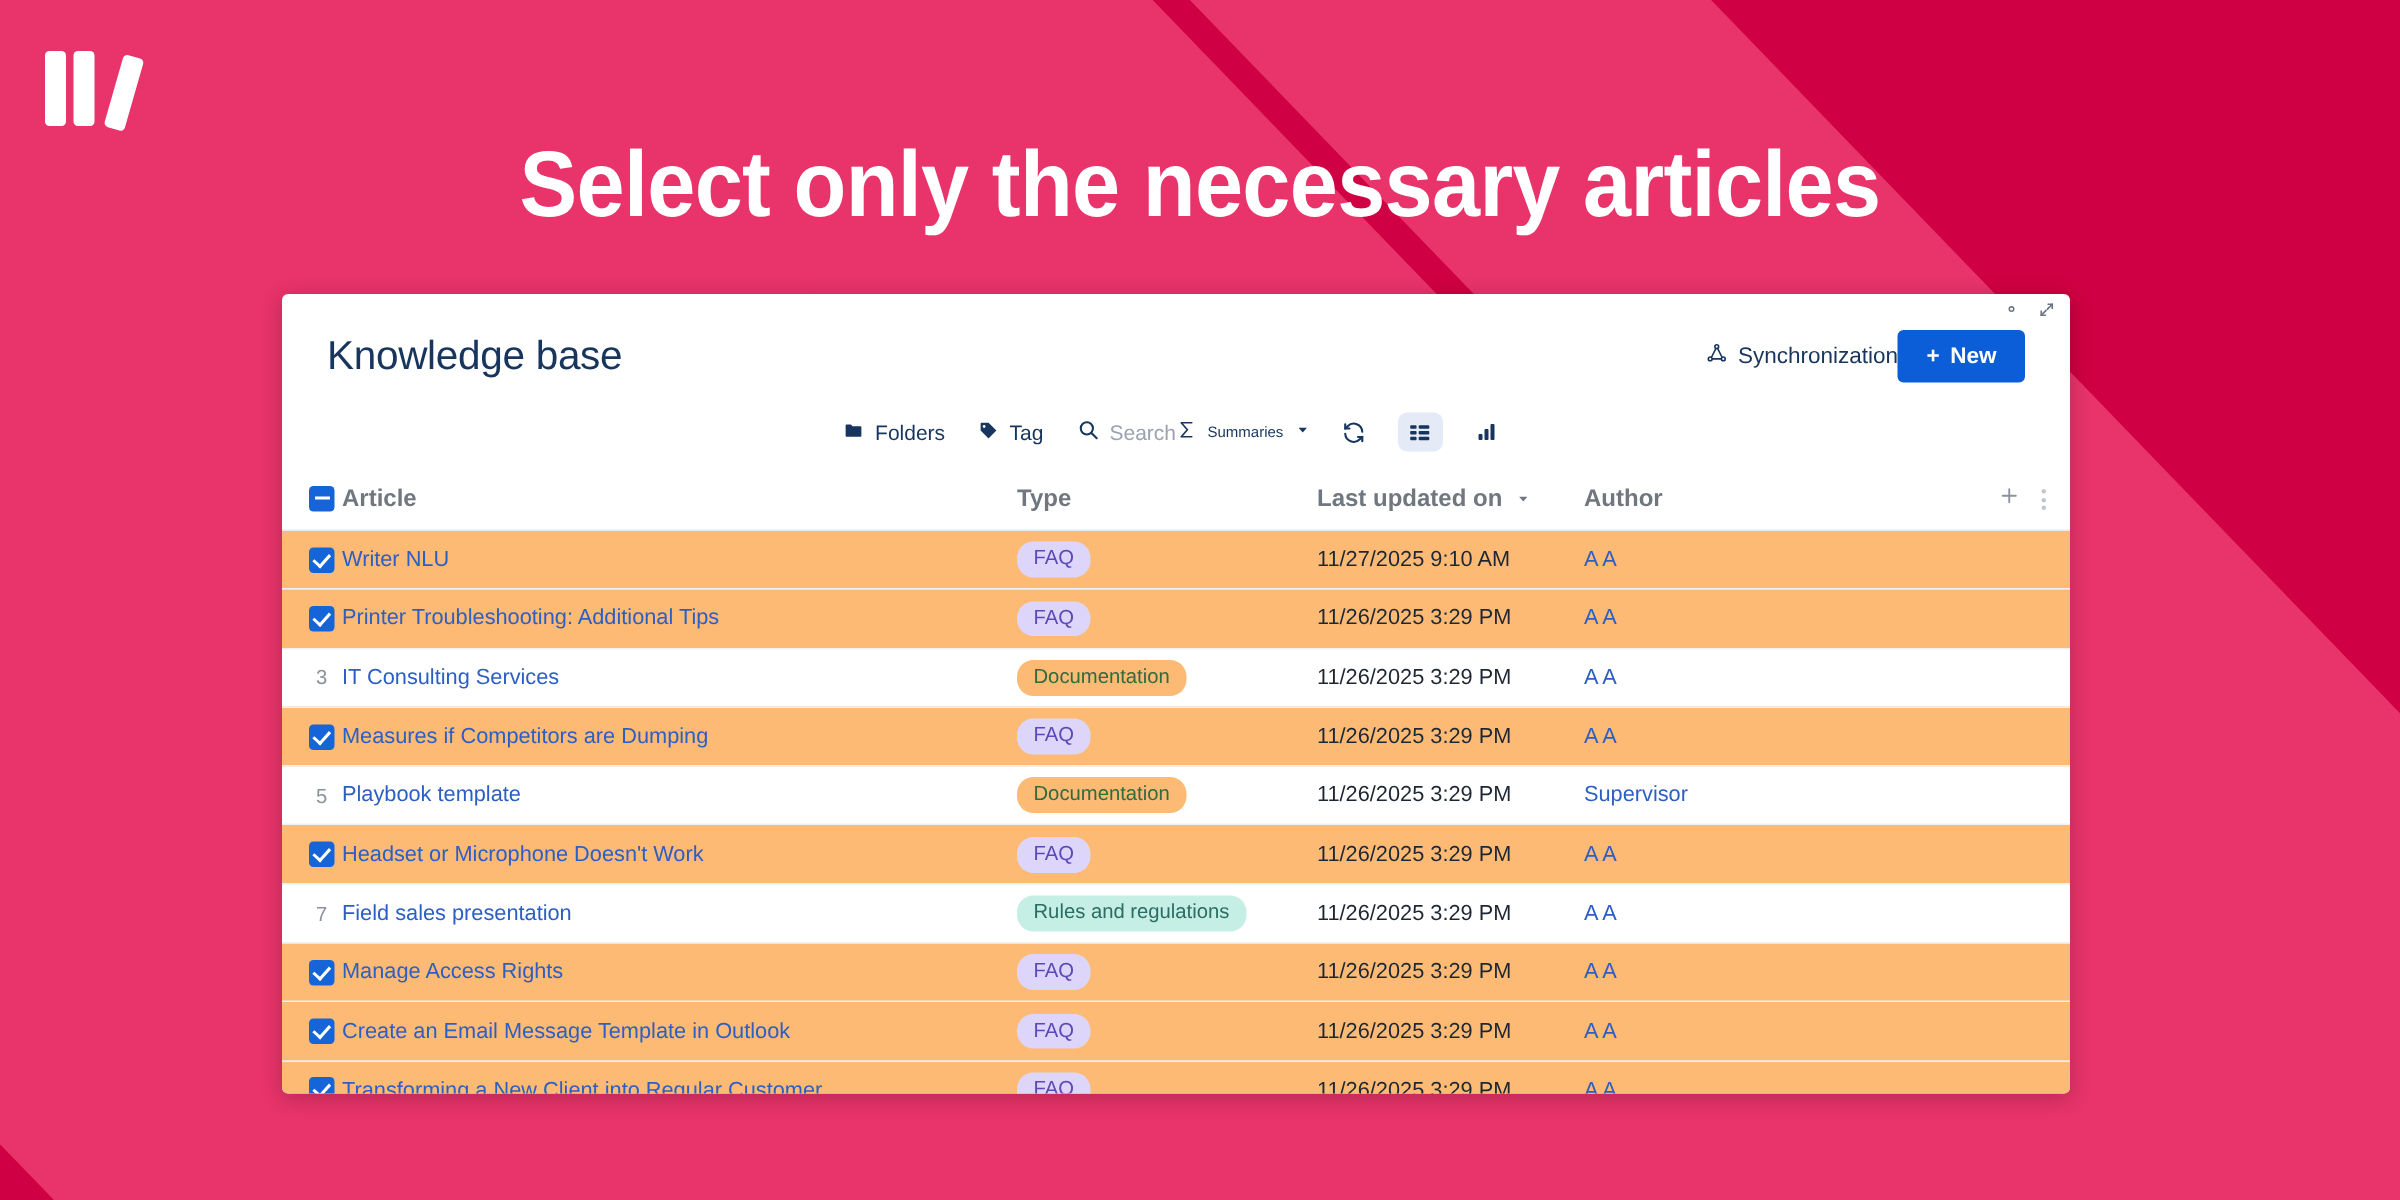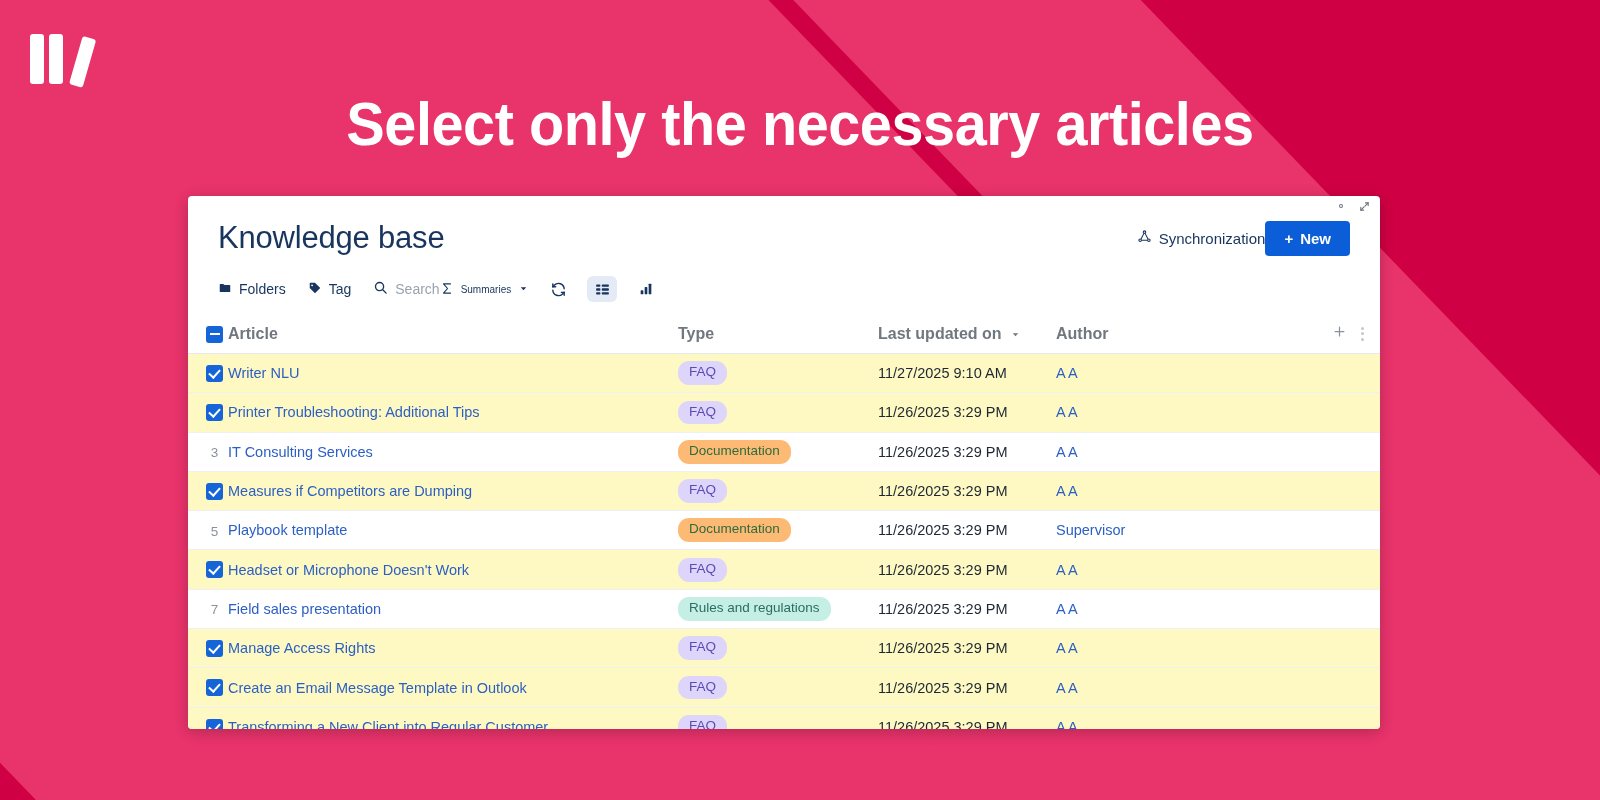--- a/index.html
+++ b/index.html
@@ -86,40 +86,40 @@
   }
   .card-corner-icons svg { display: block; }
 
   .card-head {
     padding: 24px 30px 0 30px;
   }
   .head-row {
     display: flex; align-items: center; justify-content: space-between;
   }
   .kb-title {
-    font-size: 31px;
+    font-size: 27px;
     color: #17355d;
     font-weight: normal;
     letter-spacing: -0.2px;
   }
   .head-actions { display: flex; align-items: center; }
   .sync {
     display: flex; align-items: center; gap: 7px;
     color: #17355d; font-size: 15px;
   }
   .btn-new {
     display: flex; align-items: center; gap: 7px;
     background: #0b5ed7; color: #fff;
     font-size: 15px; font-weight: bold;
     padding: 9px 19px; border-radius: 4px;
     border: none; cursor: pointer;
   }
 
   .tool-row {
-    display: flex; align-items: center; justify-content: flex-start;
+    display: flex; align-items: center; justify-content: center;
     margin-top: 20px;
   }
   .tool-left { display: flex; align-items: center; gap: 22px; }
   .tool-item {
     display: flex; align-items: center; gap: 7px;
     font-size: 14px; color: #17355d; cursor: pointer;
   }
   .tool-item.muted { color: #9aa3ae; }
   .tool-right { display: flex; align-items: center; gap: 14px; }
   .summaries {
@@ -143,21 +143,21 @@
     padding: 8px 0 10px 0;
     border-bottom: 1px solid #e6e8ec;
     white-space: nowrap;
   }
   tbody td {
     padding: 0; height: 39.3px;
     font-size: 14.5px;
     border-bottom: 1px solid #eef0f3;
     white-space: nowrap;
   }
-  tr.sel { background: #fef9c3; }
+  tr.sel { background: #fdba74; }
   tr.alt { background: #ffffff; }
 
   .col-check { width: 40px; padding-left: 18px !important; }
   .col-article { width: 450px; }
   .col-type { width: 200px; }
   .col-date { width: 178px; }
   .col-author { }
   .col-end { width: 62px; text-align: right; padding-right: 16px !important; }
 
   .cb {

